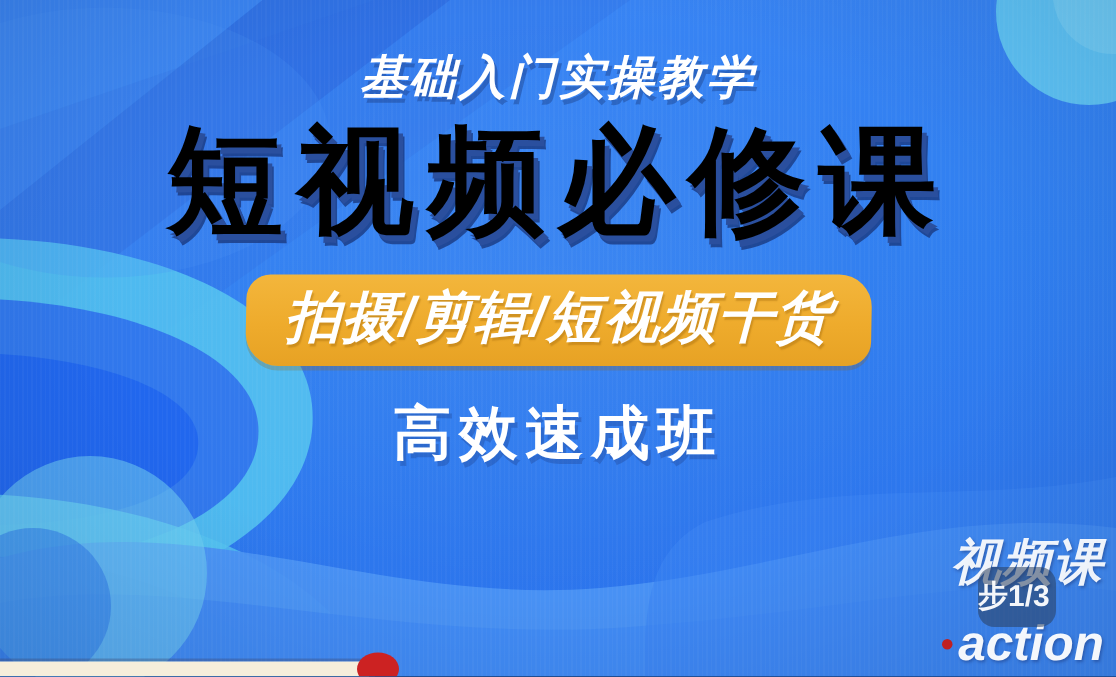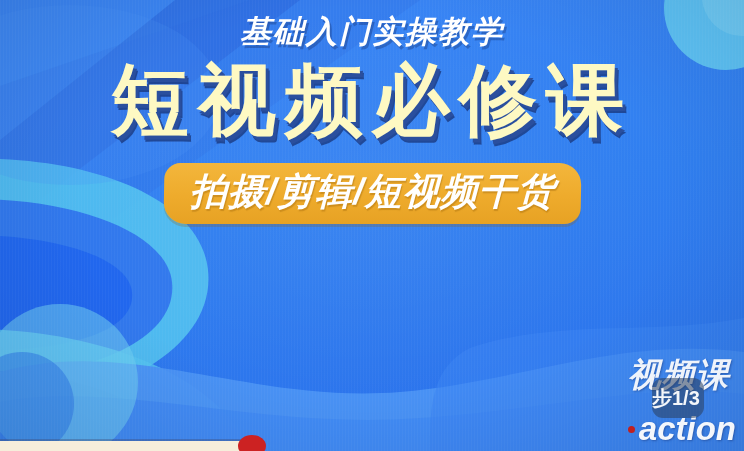--- a/index.html
+++ b/index.html
@@ -40,36 +40,36 @@
 
   
   .content {
     position: absolute; inset: 0;
     display: flex;
     flex-direction: column;
     align-items: center;
   }
 
   .eyebrow {
-    margin-top: 16px;
+    margin-top: 36px;
     font-size: 31px;
     font-weight: bold;
     font-style: italic;
     color: #ffffff;
     letter-spacing: 2px;
     line-height: 1;
     text-shadow: 2px 3px 0 rgba(20,45,110,0.35);
     white-space: nowrap;
   }
 
   .headline {
     margin-top: 14px;
     font-size: 78px;
     font-weight: bold;
-    color: #fef9c3;
+    color: #000000;
     line-height: 1;
     letter-spacing: 9px;
     white-space: nowrap;
     text-shadow:
        3px 4px 0 #2a4f9e,
        4px 6px 0 rgba(24,52,120,0.75);
   }
 
   .ribbon-wrap {
     margin-top: 24px;
@@ -104,21 +104,21 @@
     letter-spacing: 5px;
     white-space: nowrap;
     text-shadow: 2px 3px 0 rgba(26,56,128,0.30);
   }
 
   
   .watermark {
     position: absolute;
     right: 8px;
     bottom: 4px;
-    text-align: left;
+    text-align: right;
     pointer-events: none;
   }
   .wm-cn {
     display: block;
     font-size: 33px;
     font-style: italic;
     font-weight: bold;
     color: rgba(255,255,255,0.92);
     line-height: 1.05;
     letter-spacing: 1px;
@@ -250,20 +250,21 @@
     <div class="eyebrow">基础入门实操教学</div>
 
     <div class="headline">短视频必修课</div>
 
     <div class="ribbon-wrap">
       <div class="ribbon">
         <span class="ribbon-text">拍摄/剪辑/短视频干货</span>
       </div>
     </div>
 
+    <div class="subline">高效速成班</div>
   </div>
 
   <div class="watermark">
     <span class="wm-cn">视频课</span>
     <span class="wm-en"><span class="wm-dot"></span><span>action</span></span>
   </div>
 
   <div class="step-badge">
     <span class="step-badge-text">步1/3</span>
   </div>

